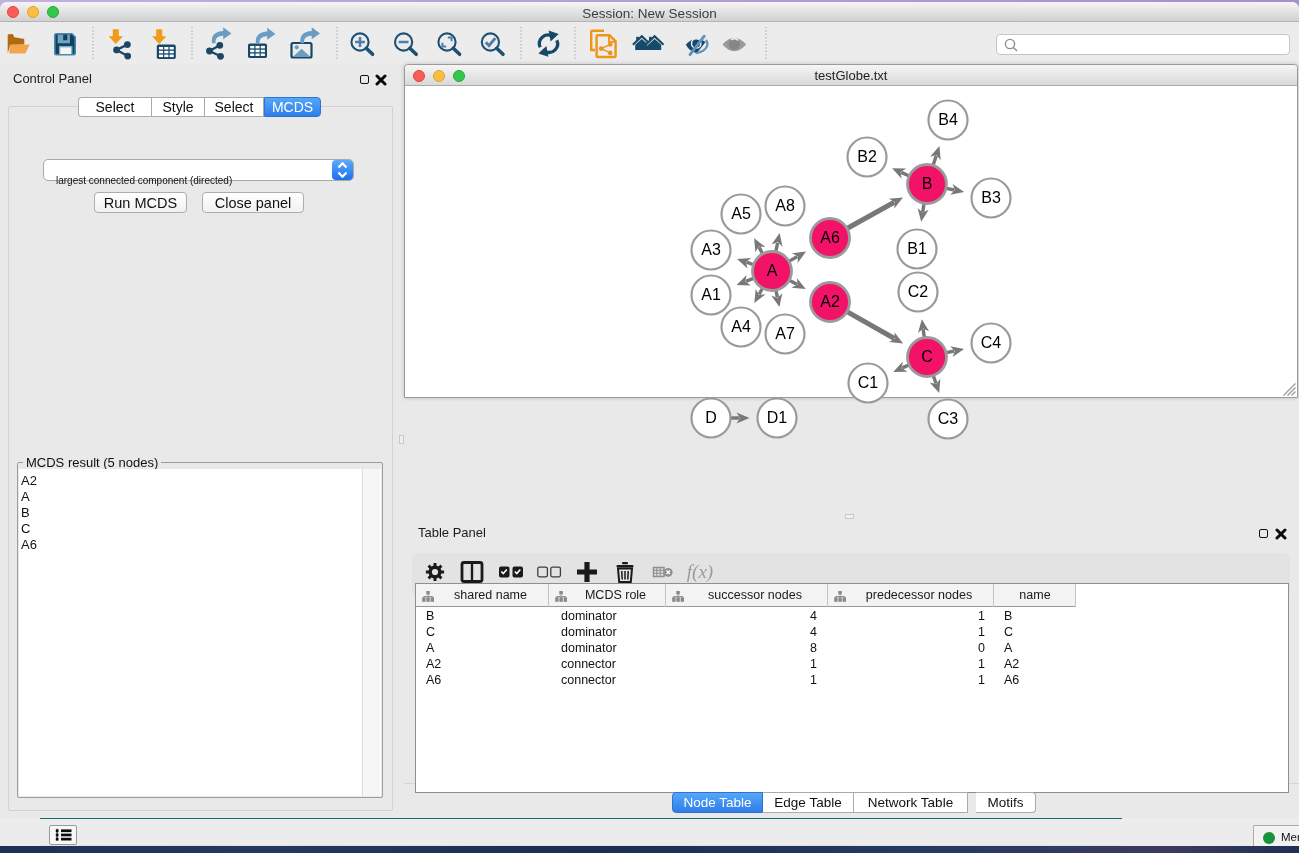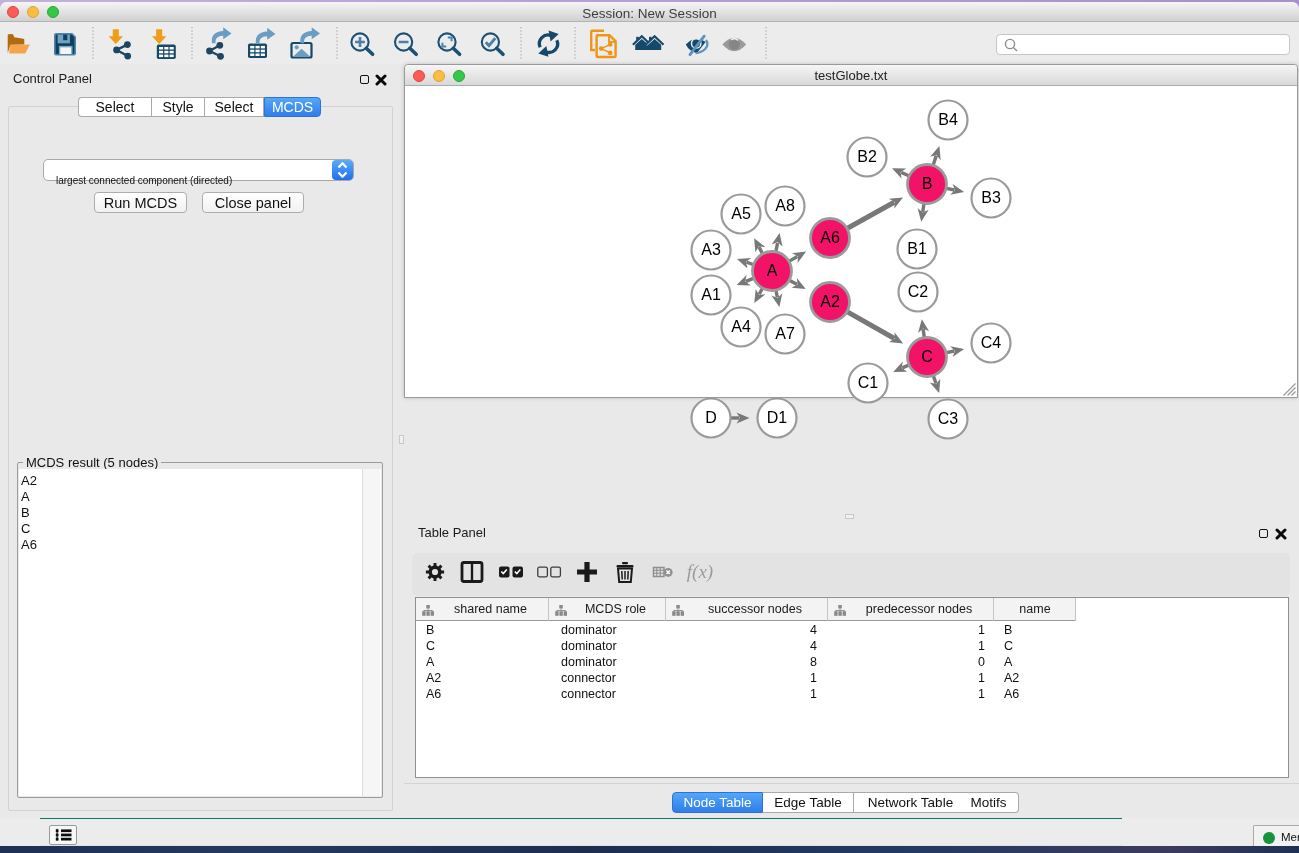--- a/index.html
+++ b/index.html
@@ -407,21 +407,21 @@
             <line x1="-5.2" y1="-4.5" x2="-5.2" y2="4.5" stroke-width="1.1"></line>
             <line x1="-1.8" y1="-4.5" x2="-1.8" y2="4.5" stroke-width="1.1"></line>
           </g>
           <circle cx="6.2" cy="0.3" r="4.4" fill="#8f8f8f"></circle>
           <path d="M4.5,-1.4 L7.9,2 M7.9,-1.4 L4.5,2" stroke="#fff" stroke-width="1.4"></path>
         </g>
     <text x="288" y="25" font-family="Liberation Serif, serif" font-style="italic" font-size="19" fill="#9b9b9b" text-anchor="middle">f(x)</text>
   </svg>
 </div>
 
-<div class="abs" style="left:415px;top:595px;width:874px;height:181px;background:#fff;border:1px solid #8f8f8f;">
+<div class="abs" style="left:415px;top:581px;width:874px;height:210px;background:#fff;border:1px solid #8f8f8f;">
   <div class="abs" style="left:0;top:0;width:660px;height:23px;background:#f3f3f3;border-bottom:1px solid #989898;">
     <div class="abs" style="left:0px;top:0;width:133px;height:23px;border-right:1px solid #c4c4c4;"></div>
     <svg class="abs" style="left:6px;top:7px" width="12" height="11" viewBox="0 0 12 11">
           <g fill="#898989">
             <rect x="4.3" y="0" width="3.5" height="3.5"></rect>
             <rect x="5.6" y="3.5" width="0.9" height="1.5"></rect>
             <rect x="1.7" y="5" width="8.8" height="0.9"></rect>
             <rect x="1.7" y="5" width="0.9" height="1.2"></rect>
             <rect x="9.6" y="5" width="0.9" height="1.2"></rect>
             <rect x="0.2" y="6.2" width="3.4" height="4.6"></rect>
@@ -510,16 +510,16 @@
       <div class="abs" style="left:250px;top:1px;width:151px;text-align:right;">1</div>
       <div class="abs" style="left:412px;top:1px;width:157px;text-align:right;">1</div>
       <div class="abs" style="left:588px;top:1px;">A6</div>
     </div>
 </div>
 
 <div class="abs" style="left:672px;top:790px;height:21px;font-size:13.5px;">
   <div class="abs" style="left:0;top:0;width:91px;height:21px;background:linear-gradient(#55a7f8,#2e7de9);border:1px solid #2e72d2;border-radius:4px 0 0 4px;text-align:center;line-height:20px;color:#fff;">Node Table</div>
   <div class="abs" style="left:91px;top:0;width:91px;height:21px;background:#fff;border:1px solid #aaa;border-left:none;text-align:center;line-height:20px;color:#111;">Edge Table</div>
   <div class="abs" style="left:182px;top:0;width:114px;height:21px;background:#fff;border:1px solid #aaa;border-left:none;text-align:center;line-height:20px;color:#111;">Network Table</div>
-  <div class="abs" style="left:287px;top:0;width:60px;height:21px;background:#fff;border:1px solid #aaa;border-left:none;border-radius:0 4px 4px 0;text-align:center;line-height:20px;color:#111;">Motifs</div>
+  <div class="abs" style="left:304px;top:0;width:60px;height:21px;background:#fff;border:1px solid #aaa;border-left:none;border-radius:0 4px 4px 0;text-align:center;line-height:20px;color:#111;">Motifs</div>
 </div>
 
 </div>
 
 </body></html>

